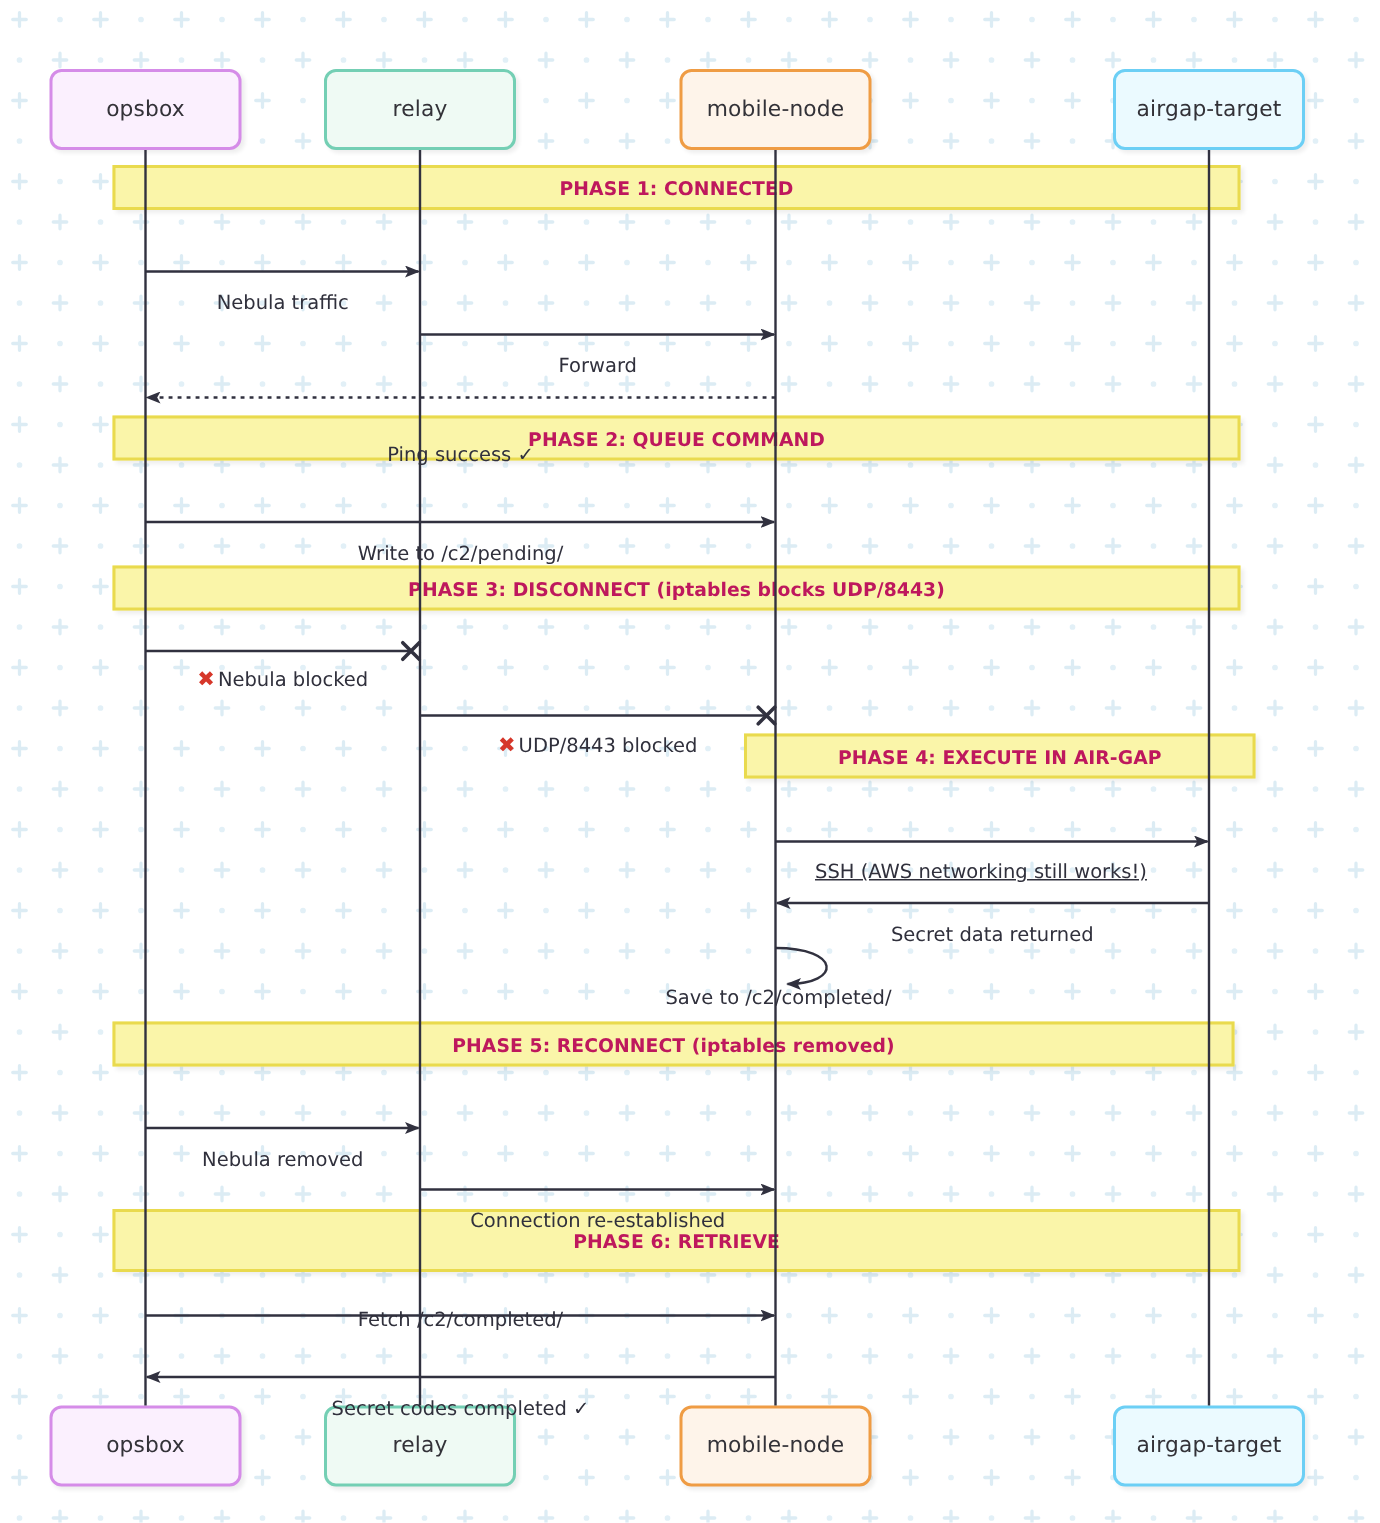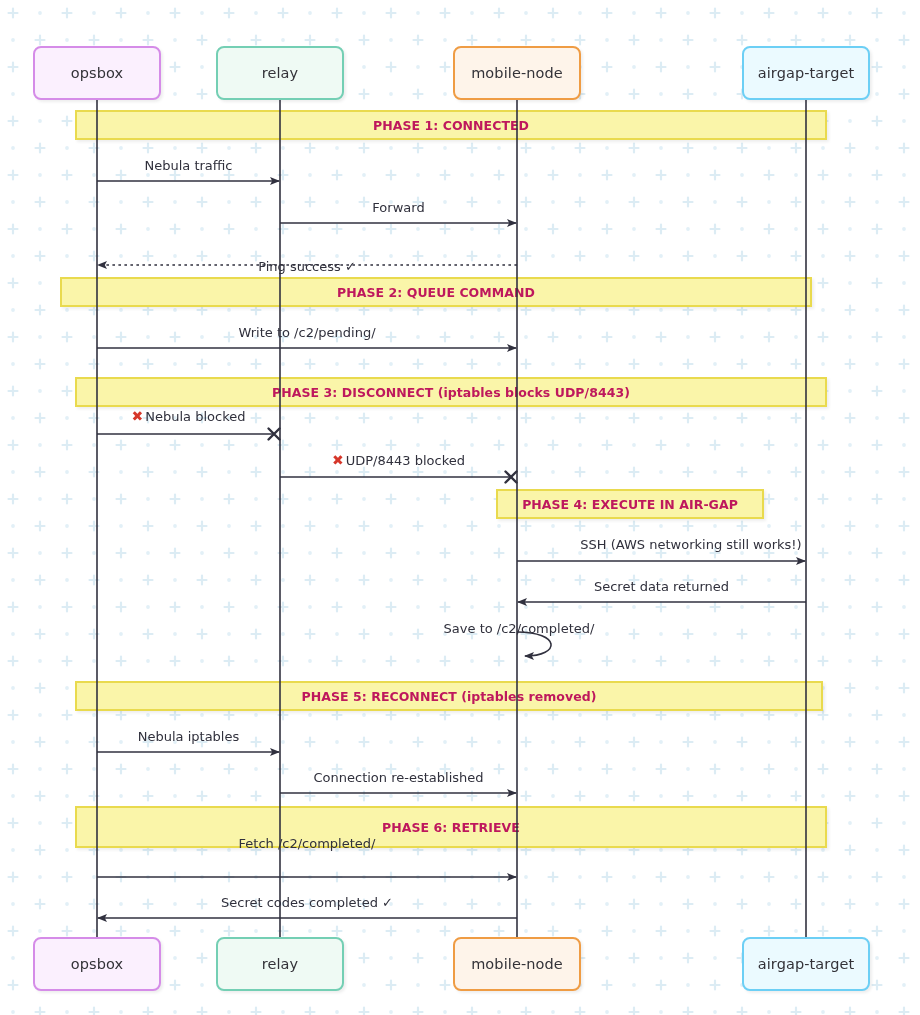--- a/index.html
+++ b/index.html
@@ -64,20 +64,21 @@
     letter-spacing: 0.05px;
     box-shadow: 2px 2px 3px rgba(0,0,0,0.07);
   }
   .msg-label {
     position: absolute;
     font-size: 13px;
     color: #30303c;
     white-space: nowrap;
     transform: translateX(-50%);
     z-index: 3;
+    margin-top: 37px;
   }
   .msg-label .xmark {
     color: #d6372a;
     font-weight: bold;
     font-size: 14px;
     margin-right: 2px;
   }
   svg.overlay {
     position: absolute;
     left: 0;
@@ -170,45 +171,45 @@
           <span>mobile-node</span>
         </div>
         <div class="actor-box" style="left: 742px; top: 937px; width: 128px; height: 54px; background: rgb(235, 250, 255); border-color: rgb(108, 207, 245);">
           <span>airgap-target</span>
         </div>
       </div>
     <div id="phases">
         <div class="phase-band" style="left: 75px; top: 110px; width: 752px; height: 30px;">
           <span>PHASE 1: CONNECTED</span>
         </div>
-        <div class="phase-band" style="left: 60px; top: 277px; width: 752px; height: 30px;">
+        <div class="phase-band" style="left: 75px; top: 277px; width: 752px; height: 30px;">
           <span>PHASE 2: QUEUE COMMAND</span>
         </div>
         <div class="phase-band" style="left: 75px; top: 361px; width: 752px; height: 30px; margin-top: 16px;">
           <span>PHASE 3: DISCONNECT (iptables blocks UDP/8443)</span>
         </div>
-        <div class="phase-band" style="left: 496px; top: 489px; width: 268px; height: 30px;">
+        <div class="phase-band" style="left: 496px; top: 489px; width: 341px; height: 30px;">
           <span>PHASE 4: EXECUTE IN AIR-GAP</span>
         </div>
         <div class="phase-band" style="left: 75px; top: 681px; width: 748px; height: 30px;">
           <span>PHASE 5: RECONNECT (iptables removed)</span>
         </div>
         <div class="phase-band" style="left: 75px; top: 806px; width: 752px; height: 42px;">
           <span>PHASE 6: RETRIEVE</span>
         </div>
       </div>
     <div id="labels">
         <div class="msg-label" style="left: 188.5px; top: 158px;"><span>Nebula traffic</span></div>
         <div class="msg-label" style="left: 398.5px; top: 200px;"><span>Forward</span></div>
         <div class="msg-label" style="left: 307px; top: 259px;"><span>Ping success ✓</span></div>
         <div class="msg-label" style="left: 307px; top: 325px;"><span>Write to /c2/pending/</span></div>
         <div class="msg-label" style="left: 188.5px; top: 408px;"><span class="xmark">✖</span><span>Nebula blocked</span></div>
         <div class="msg-label" style="left: 398.5px; top: 452px;"><span class="xmark">✖</span><span>UDP/8443 blocked</span></div>
-        <div class="msg-label" style="left: 691px; top: 537px;"><span>SSH (AWS networking still works!)</span></div>
+        <div class="msg-label" style="left: 654px; top: 537px; text-decoration: underline;"><span>SSH (AWS networking still works!)</span></div>
         <div class="msg-label" style="left: 661.5px; top: 579px;"><span>Secret data returned</span></div>
         <div class="msg-label" style="left: 519px; top: 621px;"><span>Save to /c2/completed/</span></div>
-        <div class="msg-label" style="left: 188.5px; top: 729px;"><span>Nebula iptables</span></div>
+        <div class="msg-label" style="left: 188.5px; top: 729px;"><span>Nebula removed</span></div>
         <div class="msg-label" style="left: 398.5px; top: 770px;"><span>Connection re-established</span></div>
         <div class="msg-label" style="left: 307px; top: 836px;"><span>Fetch /c2/completed/</span></div>
         <div class="msg-label" style="left: 307px; top: 895px;"><span>Secret codes completed ✓</span></div>
       </div>
   </div>
 </div>
 
 </body></html>

